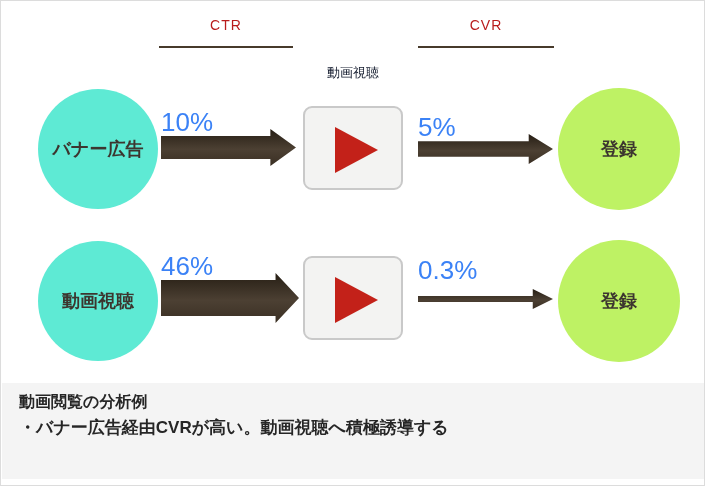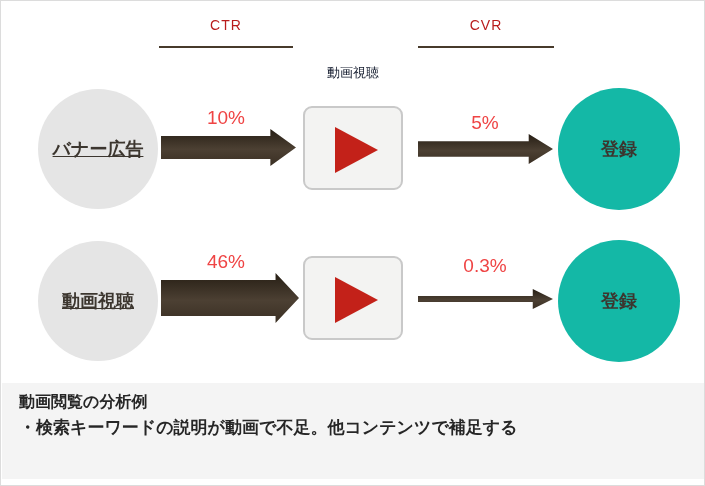--- a/index.html
+++ b/index.html
@@ -47,22 +47,22 @@
   .circle {
     position: absolute;
     border-radius: 50%;
     display: flex;
     align-items: center;
     justify-content: center;
     font-weight: bold;
     font-size: 18px;
     color: #3c362f;
   }
-  .circle.source { background: #e5e5e5; width: 120px; height: 120px; text-decoration: underline; }
-  .circle.result { background: #14b8a6; width: 122px; height: 122px; }
+  .circle.source { background: #5eead4; width: 120px; height: 120px; }
+  .circle.result { background: #bef264; width: 122px; height: 122px; }
   #row1-source { left: 37px; top: 88px; }
   #row2-source { left: 37px; top: 240px; }
   #row1-result { left: 557px; top: 87px; }
   #row2-result { left: 557px; top: 239px; }
 
   
   .video-box {
     position: absolute;
     width: 100px; height: 84px;
     background: #f3f3f2;
@@ -97,23 +97,22 @@
     clip-path: polygon(0 14%, 83% 14%, 83% 0, 100% 50%, 83% 100%, 83% 86%, 0 86%);
   }
   #arrow-r2-cvr {
     left: 417px; top: 288px; width: 135px; height: 20px;
     clip-path: polygon(0 35%, 85% 35%, 85% 0, 100% 50%, 85% 100%, 85% 65%, 0 65%);
   }
 
   
   .rate-label {
     position: absolute;
-    text-align: center;
-    font-size: 19px;
-    color: #ef4444;
+    font-size: 26px;
+    color: #3b82f6;
   }
   #rate-r1-ctr { left: 160px; top: 106px; width: 130px; }
   #rate-r1-cvr { left: 417px; top: 111px; width: 134px; }
   #rate-r2-ctr { left: 160px; top: 250px; width: 130px; }
   #rate-r2-cvr { left: 417px; top: 254px; width: 134px; }
 
   
   #notes-panel {
     position: absolute;
     left: 1px; top: 382px;
@@ -181,16 +180,16 @@
 
   <div class="rate-label" id="rate-r2-cvr">0.3%</div>
   <div class="arrow" id="arrow-r2-cvr"></div>
 
   <div class="circle result" id="row2-result">
     <span>登録</span>
   </div>
 
   <div id="notes-panel">
     <div id="notes-title">動画閲覧の分析例</div>
-    <div class="note-bullet">・検索キーワードの説明が動画で不足。他コンテンツで補足する</div>
+    <div class="note-bullet">・バナー広告経由CVRが高い。動画視聴へ積極誘導する</div>
   </div>
 
 </div>
 
 </body></html>

